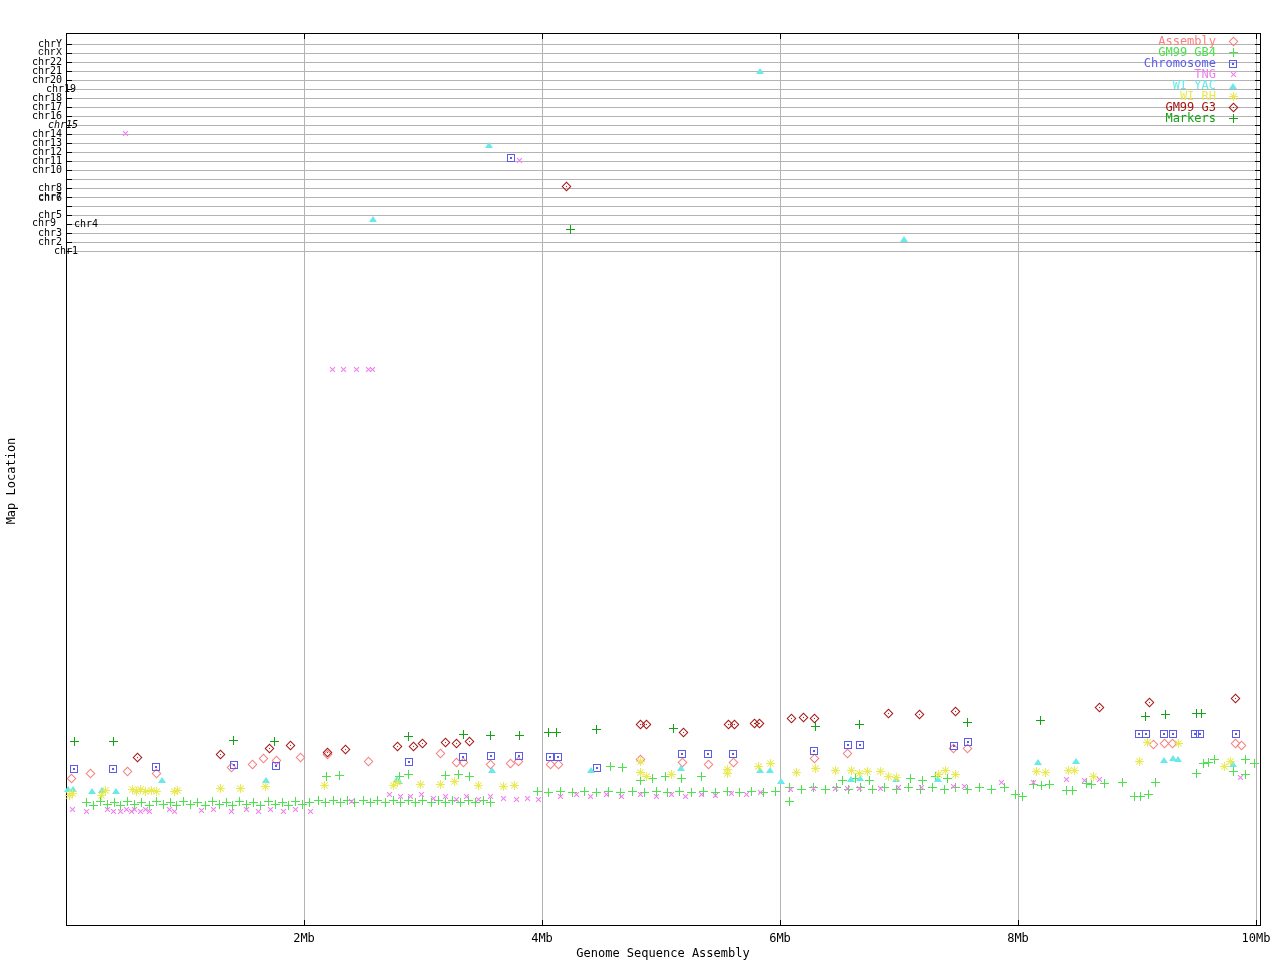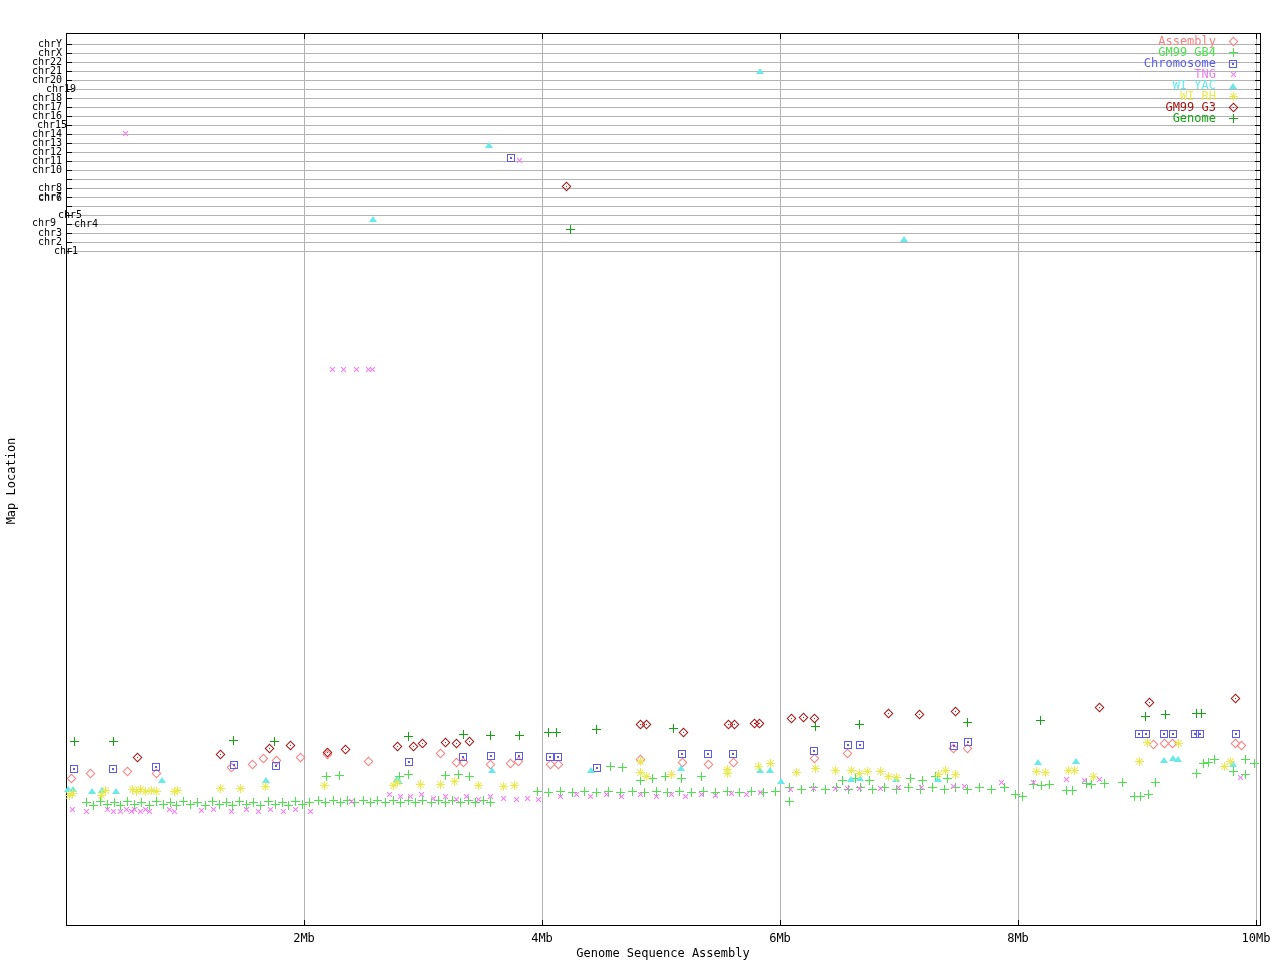--- a/index.html
+++ b/index.html
@@ -1365,39 +1365,39 @@
       <div class="pt" style="left: 1129.31px; top: 679px; color: rgb(18, 164, 18);">
         <i class="mk mk-plus"></i>
       </div>
       <div class="pt" style="left: 1134.07px; top: 679px; color: rgb(18, 164, 18);">
         <i class="mk mk-plus"></i>
       </div>
     </div>
 
   <div id="chrom-labels">
       <div class="chrom-label" style="top: 43px; left: 0px; right: auto; width: 62px;">chrY</div>
-      <div class="chrom-label" style="top: 52px; left: 0px; right: auto; width: 62px;">chrX</div>
+      <div class="chrom-label" style="top: 52px; left: 0px; right: auto; width: 62px; font-family: Liberation Mono, monospace;">chrX</div>
       <div class="chrom-label" style="top: 61px; left: 0px; right: auto; width: 62px;">chr22</div>
       <div class="chrom-label" style="top: 70px; left: 0px; right: auto; width: 62px;">chr21</div>
       <div class="chrom-label" style="top: 79px; left: 0px; right: auto; width: 62px;">chr20</div>
       <div class="chrom-label" style="top: 88px; left: 0px; right: auto; width: 76px;">chr19</div>
       <div class="chrom-label" style="top: 97px; left: 0px; right: auto; width: 62px;">chr18</div>
       <div class="chrom-label" style="top: 106px; left: 0px; right: auto; width: 62px;">chr17</div>
       <div class="chrom-label" style="top: 115px; left: 0px; right: auto; width: 62px;">chr16</div>
-      <div class="chrom-label" style="top: 124px; left: 5px; right: auto; width: 62px;">chr15</div>
+      <div class="chrom-label" style="top: 124px; left: 16px; right: auto; width: 62px; font-style: italic;">chr15</div>
       <div class="chrom-label" style="top: 133px; left: 0px; right: auto; width: 62px;">chr14</div>
       <div class="chrom-label" style="top: 142px; left: 0px; right: auto; width: 62px;">chr13</div>
       <div class="chrom-label" style="top: 151px; left: 0px; right: auto; width: 62px;">chr12</div>
       <div class="chrom-label" style="top: 160px; left: 0px; right: auto; width: 62px;">chr11</div>
       <div class="chrom-label" style="top: 169px; left: 0px; right: auto; width: 62px;">chr10</div>
       <div class="chrom-label" style="top: 178px; left: 0px; right: auto; width: 56px; margin-top: 44px;">chr9</div>
       <div class="chrom-label" style="top: 187px; left: 0px; right: auto; width: 62px;">chr8</div>
       <div class="chrom-label" style="top: 196px; left: 0px; right: auto; width: 62px;">chr7</div>
       <div class="chrom-label" style="top: 197px; left: 0px; right: auto; width: 62px;">chr6</div>
-      <div class="chrom-label" style="top: 214px; left: 0px; right: auto; width: 62px; padding-left: 20px;">chr5</div>
+      <div class="chrom-label" style="top: 214px; left: 0px; right: auto; width: 62px;">chr5</div>
       <div class="chrom-label" style="top: 223px; left: 8px; right: auto; width: 62px; margin-left: 28px;">chr4</div>
       <div class="chrom-label" style="top: 232px; left: 0px; right: auto; width: 62px;">chr3</div>
       <div class="chrom-label" style="top: 241px; left: 0px; right: auto; width: 62px;">chr2</div>
       <div class="chrom-label" style="top: 250px; left: 16px; right: auto; width: 62px;">chr1</div>
     </div>
   <div id="xticks">
       <div class="xtick-label" style="left: 304px;">2Mb</div>
       <div class="xtick-label" style="left: 542px;">4Mb</div>
       <div class="xtick-label" style="left: 780px;">6Mb</div>
       <div class="xtick-label" style="left: 1018px;">8Mb</div>
@@ -1444,19 +1444,19 @@
           <i class="mk mk-star" style="color: rgb(233, 233, 82);"></i>
         </span>
       </div>
       <div class="lg-row">
         <span class="lg-label" style="color: rgb(166, 21, 21);">GM99 G3</span>
         <span class="lg-glyph">
           <i class="mk mk-diamond-dot" style="color: rgb(166, 21, 21);"></i>
         </span>
       </div>
       <div class="lg-row">
-        <span class="lg-label" style="color: rgb(18, 164, 18);">Genome</span>
+        <span class="lg-label" style="color: rgb(18, 164, 18);">Markers</span>
         <span class="lg-glyph">
           <i class="mk mk-plus" style="color: rgb(18, 164, 18);"></i>
         </span>
       </div>
     </div>
 </div>
 
 </body></html>

